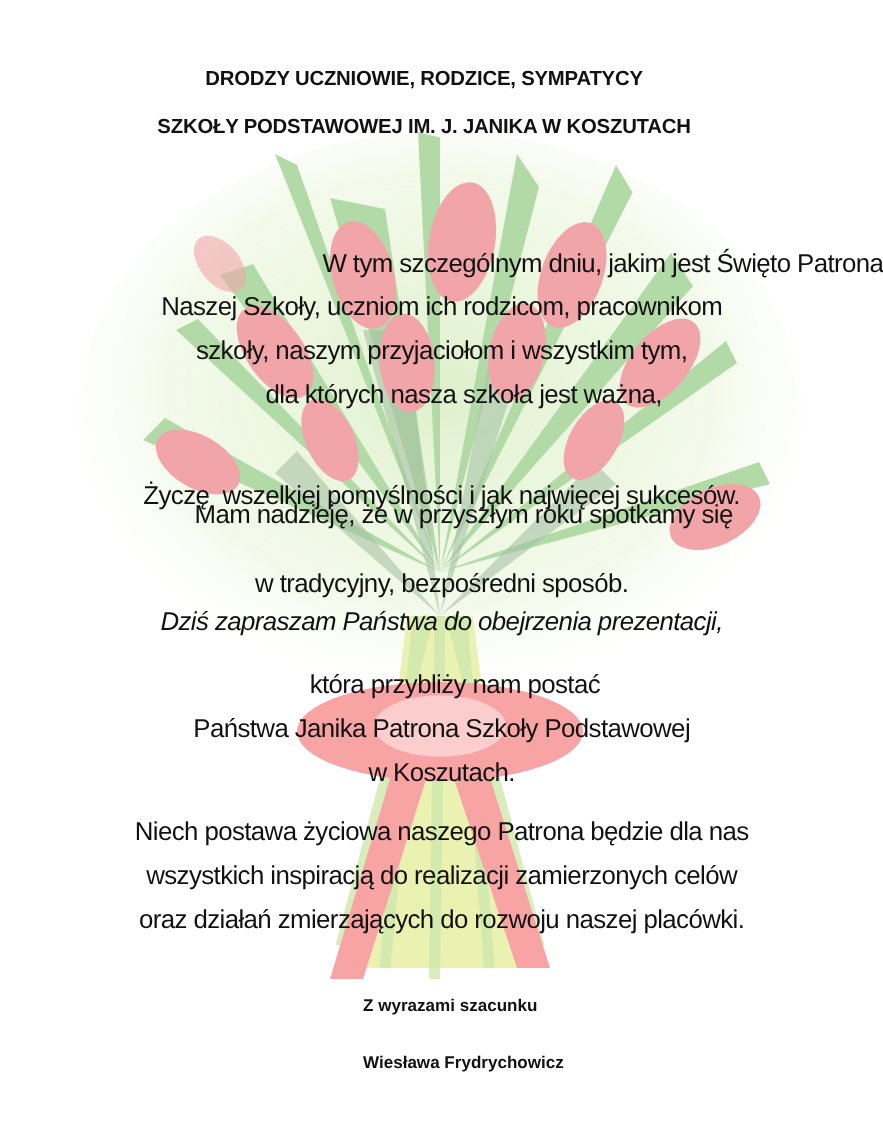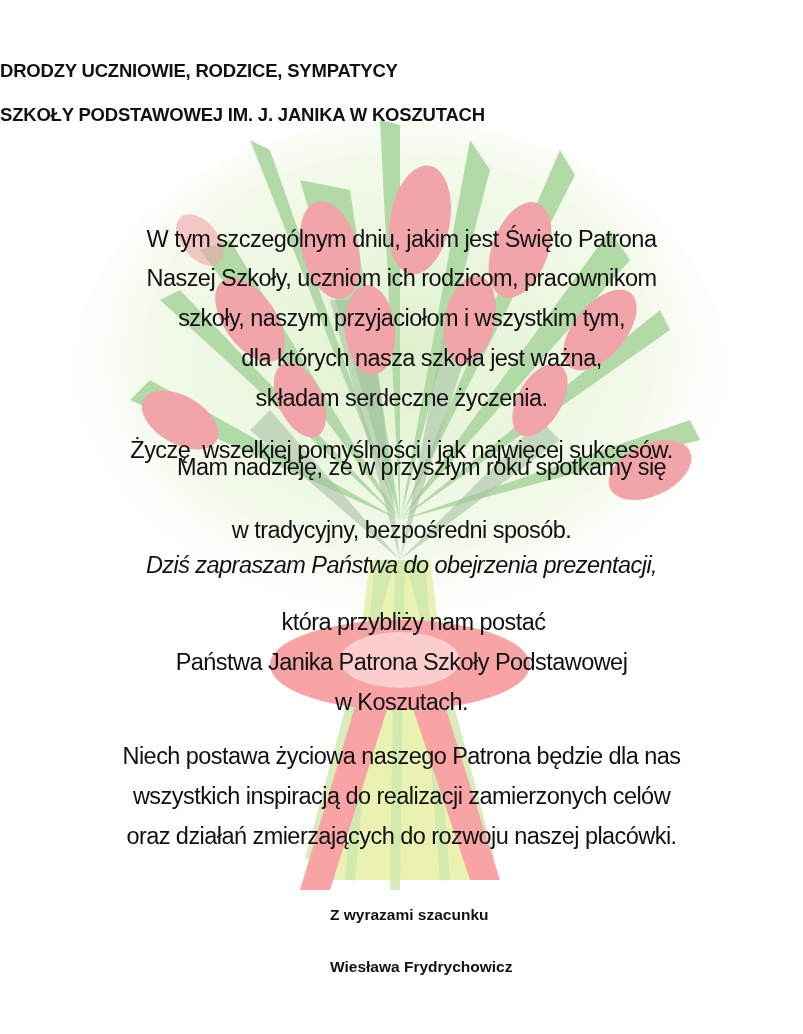--- a/index.html
+++ b/index.html
@@ -27,20 +27,21 @@
     left: 0; top: 0;
     width: 803px;
     height: 1034px;
     opacity: 0.42;
     pointer-events: none;
   }
   .heading {
     position: absolute;
     left: 0;
     width: 771px;
+    text-align: center;
     font-weight: bold;
     font-size: 18.5px;
     letter-spacing: -0.2px;
     white-space: nowrap;
   }
   .body-line {
     position: absolute;
     left: 0;
     width: 803px;
     text-align: center;
@@ -124,25 +125,24 @@
       <ellipse cx="400" cy="665" rx="130" ry="45"></ellipse>
       <polygon points="360,690 300,890 330,890 390,700"></polygon>
       <polygon points="440,690 500,880 470,880 410,700"></polygon>
     </g>
     <ellipse cx="400" cy="660" rx="60" ry="28" fill="#ffffff" opacity="0.45"></ellipse>
   </svg>
 
   <div class="heading" style="top:60px;">DRODZY UCZNIOWIE, RODZICE, SYMPATYCY</div>
   <div class="heading" style="top:104px;">SZKOŁY PODSTAWOWEJ IM. J. JANIKA W KOSZUTACH</div>
 
-  <div class="body-line" style="top:224px;">W tym szczególnym dniu, jakim jest Święto Patrona</div>
+  <div class="body-line" style="top:224px;text-align:right;">W tym szczególnym dniu, jakim jest Święto Patrona</div>
   <div class="body-line" style="top:263px;">Naszej Szkoły, uczniom ich rodzicom, pracownikom</div>
   <div class="body-line" style="top:303px;">szkoły, naszym przyjaciołom i wszystkim tym,</div>
   <div class="body-line" style="top:343px;margin-left:20px;">dla których nasza szkoła jest ważna,</div>
-  <div class="body-line" style="top:383px;">składam serdeczne życzenia.</div>
 
   <div class="body-line" style="top:435px;">Życzę  wszelkiej pomyślności i jak najwięcej sukcesów.</div>
   <div class="body-line" style="top:452px;padding-left:20px;">Mam nadzieję, że w przyszłym roku spotkamy się</div>
   <div class="body-line" style="top:515px;">w tradycyjny, bezpośredni sposób.</div>
 
   <div class="body-line" style="top:550px;font-style:italic;">Dziś zapraszam Państwa do obejrzenia prezentacji,</div>
   <div class="body-line" style="top:607px;padding-left:12px;">która przybliży nam postać</div>
   <div class="body-line" style="top:647px;">Państwa Janika Patrona Szkoły Podstawowej</div>
   <div class="body-line" style="top:687px;">w Koszutach.</div>
 

